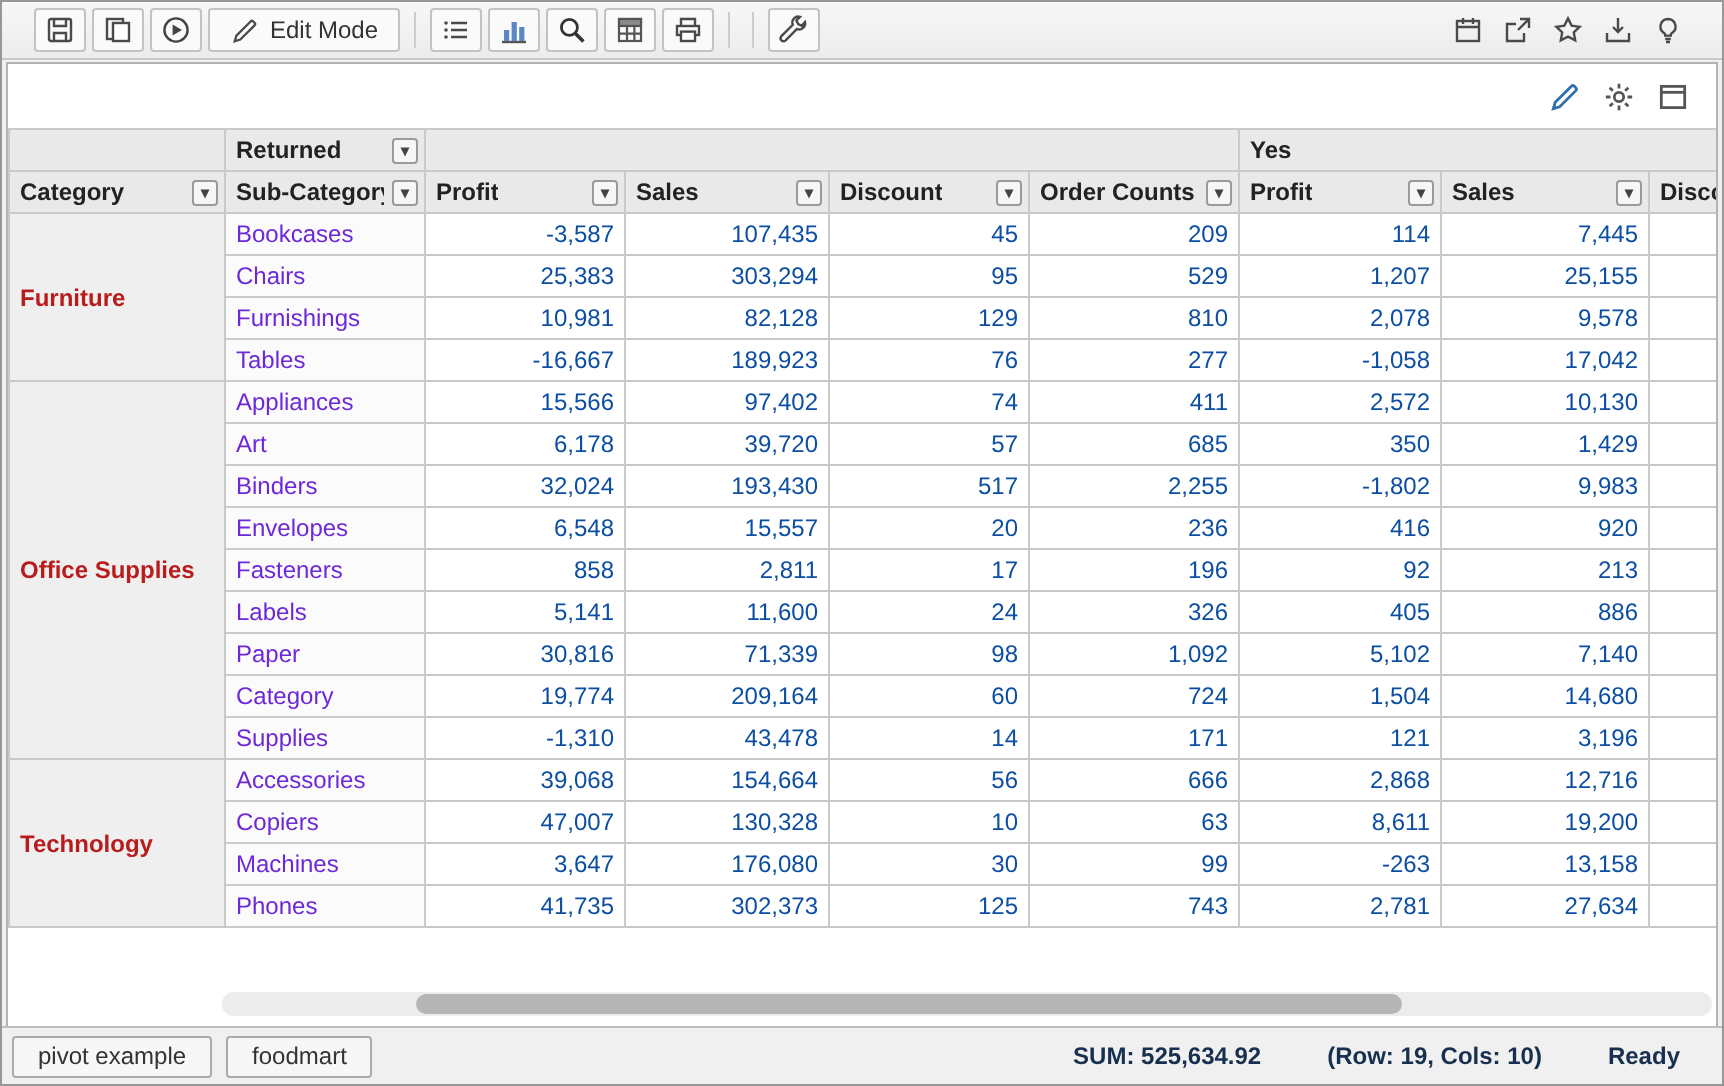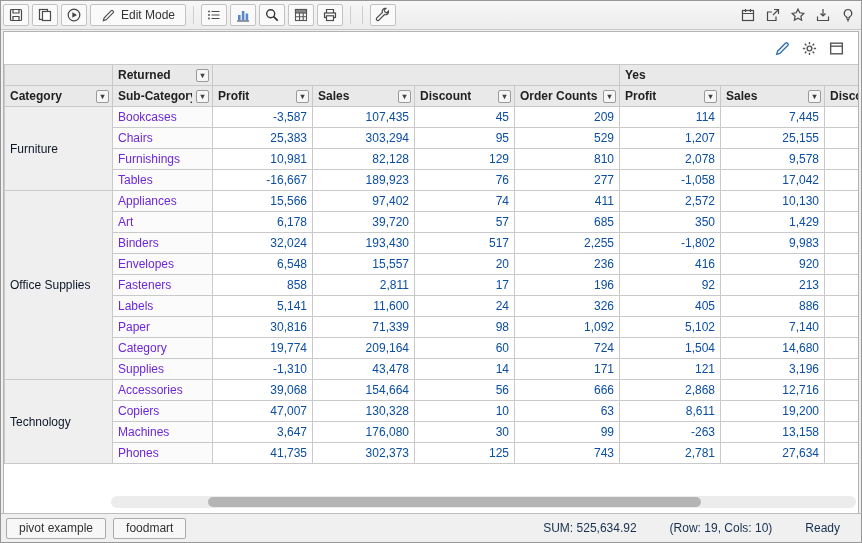--- a/index.html
+++ b/index.html
@@ -1,54 +1,54 @@
 <!DOCTYPE html>
 <html><head>
 <meta charset="utf-8">
 <style>
   * { box-sizing: border-box; margin: 0; padding: 0; }
   html,body { width: 862px; height: 543px; }
   body { font-family: "Liberation Sans", sans-serif; background: #d8d8d8; }
   .app { position: relative; width: 862px; height: 543px; background: #f0f0f0; border: 1px solid #979797; overflow: hidden; }
 
   
-  .toolbar { position: absolute; top: 0; left: 0; right: 0; height: 29px; display: flex; align-items: center; gap: 3px; padding: 0 2px; background: linear-gradient(#f7f7f7, #ececec); border-bottom: 1px solid #c9c9c9; }
+  .toolbar { position: absolute; top: 0; left: 0; right: 0; height: 29px; display: flex; align-items: center; gap: 3px; padding: 0 16px; background: linear-gradient(#f7f7f7, #ececec); border-bottom: 1px solid #c9c9c9; }
   .tbtn { display: flex; align-items: center; justify-content: center; gap: 5px; height: 22px; min-width: 26px; padding: 0 4px; background: #fafafa; border: 1px solid #c2c2c2; border-radius: 2px; color: #333; font-size: 12px; cursor: default; }
   .tbtn.labelled { padding: 0 10px; }
   .flat { display: flex; align-items: center; justify-content: center; width: 22px; height: 22px; }
   .sep { width: 1px; height: 18px; background: #cdcdcd; margin: 0 4px; }
   .spacer { flex: 1; }
   svg { display: block; }
 
   
   .panel { position: absolute; top: 30px; left: 2px; right: 2px; bottom: 27px; background: #ffffff; border: 1px solid #b3b3b3; overflow: hidden; }
   .grid-tools { height: 32px; display: flex; align-items: center; justify-content: flex-end; gap: 9px; padding-right: 13px; }
   .gicon { width: 18px; height: 18px; display: flex; align-items: center; justify-content: center; }
 
   
   .table-wrap { width: 100%; overflow: hidden; }
   table { border-collapse: collapse; table-layout: fixed; width: 920px; font-size: 12px; }
   th, td { border: 1px solid #c9c9c9; height: 21px; padding: 0 5px; overflow: hidden; white-space: nowrap; }
   thead th { background: #e9e9e9; font-weight: bold; color: #222; text-align: left; padding: 0 3px 0 5px; }
   .hcell { display: flex; align-items: center; justify-content: space-between; gap: 4px; }
   .hlabel { overflow: hidden; white-space: nowrap; }
   .dd { flex: 0 0 auto; width: 13px; height: 13px; line-height: 12px; text-align: center; font-size: 8px; color: #444; background: #f6f6f6; border: 1px solid #9a9a9a; border-radius: 2px; }
-  td.cat { background: #efefef; color: #0f172a; vertical-align: middle; }
+  td.cat { background: #efefef; color: #b91c1c; vertical-align: middle; font-weight: bold; }
   td.sub { background: #fbfbfb; color: #6d28d9; }
   td.num { text-align: right; color: #0b4ea2; background: #ffffff; }
 
   
   .hscroll { position: absolute; left: 107px; right: 2px; top: 464px; height: 12px; background: #ececec; border-radius: 6px; }
   .hscroll .thumb { position: absolute; left: 97px; width: 493px; top: 1px; bottom: 1px; background: #b5b5b5; border-radius: 5px; }
 
   
   .statusbar { position: absolute; left: 0; right: 0; bottom: 0; height: 20px; background: #f0f0f0; border-top: 1px solid #bdbdbd; display: flex; align-items: center; gap: 7px; padding: 14px 5px; font-size: 12px; color: #222; }
   .stab { height: 21px; display: flex; align-items: center; padding: 0 12px; background: #f7f7f7; border: 1px solid #ababab; border-radius: 2px; color: #333; }
   .sright { margin-left: auto; display: flex; align-items: center; height: 100%; }
-  .sitem { padding: 0 16px; color: #17304f; display: flex; align-items: center; height: 70%; border-left: 1px solid #d6d6d6; }
+  .sitem { padding: 0 16px; color: #17304f; display: flex; align-items: center; height: 70%; border-left: 1px solid #d6d6d6; font-weight: bold; }
   .sitem:first-child { border-left: none; }
 </style>
 </head>
 <body>
 
 <div class="app">
 
   <div class="toolbar">
     <div class="tbtn">
       <span>

